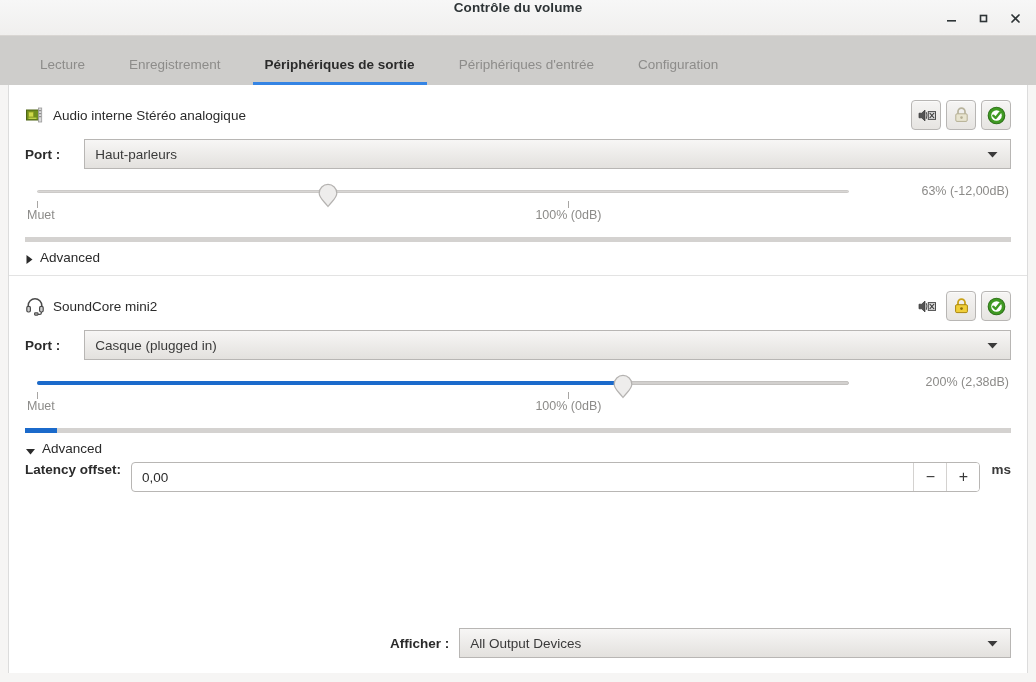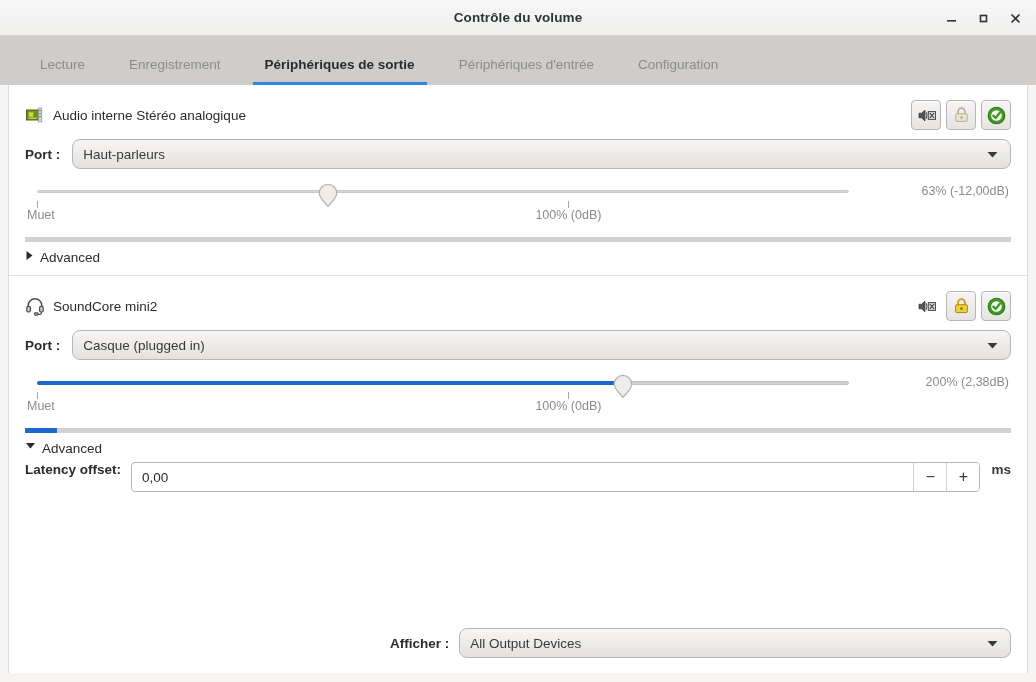--- a/index.html
+++ b/index.html
@@ -15,21 +15,21 @@
     background: #f6f5f4;
     display: flex; flex-direction: column;
   }
 
   
   .titlebar {
     height: 36px; min-height: 36px;
     background: linear-gradient(to bottom, #f7f7f7 0%, #f0efee 100%);
     border-bottom: 1px solid #d9d6d3;
     position: relative;
-    display: flex; align-items: center; justify-content: center;
+    display: flex; justify-content: center;
   }
   .title-text {
     font-size: 13.5px; font-weight: bold; color: #2e3436;
     letter-spacing: .1px;
   }
   .win-buttons {
     position: absolute; right: 6px; top: 0; height: 36px;
     display: flex; align-items: center; gap: 2px;
   }
   .win-btn {
@@ -115,27 +115,27 @@
   }
   .tbtn svg { display: block; }
 
   
   .port-row {
     display: flex; align-items: center;
     margin-top: 6px;
   }
   .port-label {
     font-size: 13.5px; font-weight: bold; color: #2b2b2b;
-    margin-right: 12px; white-space: nowrap;
+    margin-right: 24px; white-space: nowrap;
   }
   .combo {
     flex: 1;
     height: 30px;
     border: 1px solid #b8b6b4;
-    border-radius: 8px;
+    border-radius: 0;
     background: linear-gradient(to bottom, #f7f6f5 0%, #e3e1de 100%);
     display: flex; align-items: center;
     padding: 0 10px;
     font-size: 13.5px; color: #3a3a3a;
     position: relative;
     cursor: default;
   }
   .combo .arrow {
     position: absolute; right: 12px; top: 50%;
     transform: translateY(-50%);
@@ -194,21 +194,21 @@
     position: relative;
     overflow: hidden;
   }
   .meter-fill {
     position: absolute; left: 0; top: 0; bottom: 0;
     background: #1b6acb;
   }
 
   
   .advanced {
-    display: flex; align-items: flex-start;
+    display: flex; align-items: flex-end;
     margin-top: 8px; padding-bottom: 10px;
     cursor: default;
   }
   .adv-tri { margin-right: 6px; display:block; }
   .adv-label { font-size: 13.5px; color: #2b2b2b; }
 
   .latency-row {
     display: flex; 
     padding: 0 0 12px 0;
     margin-top: -4px;

